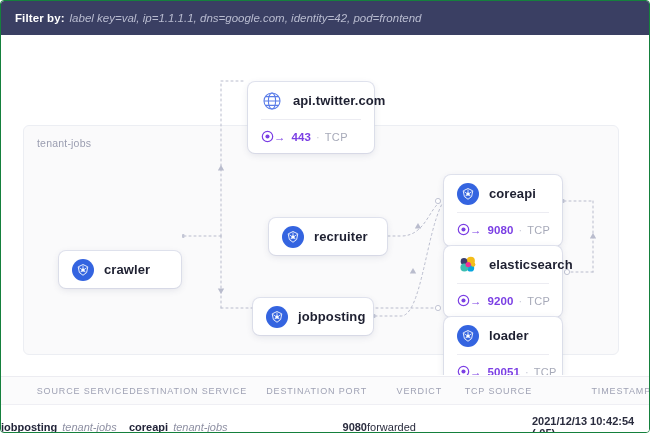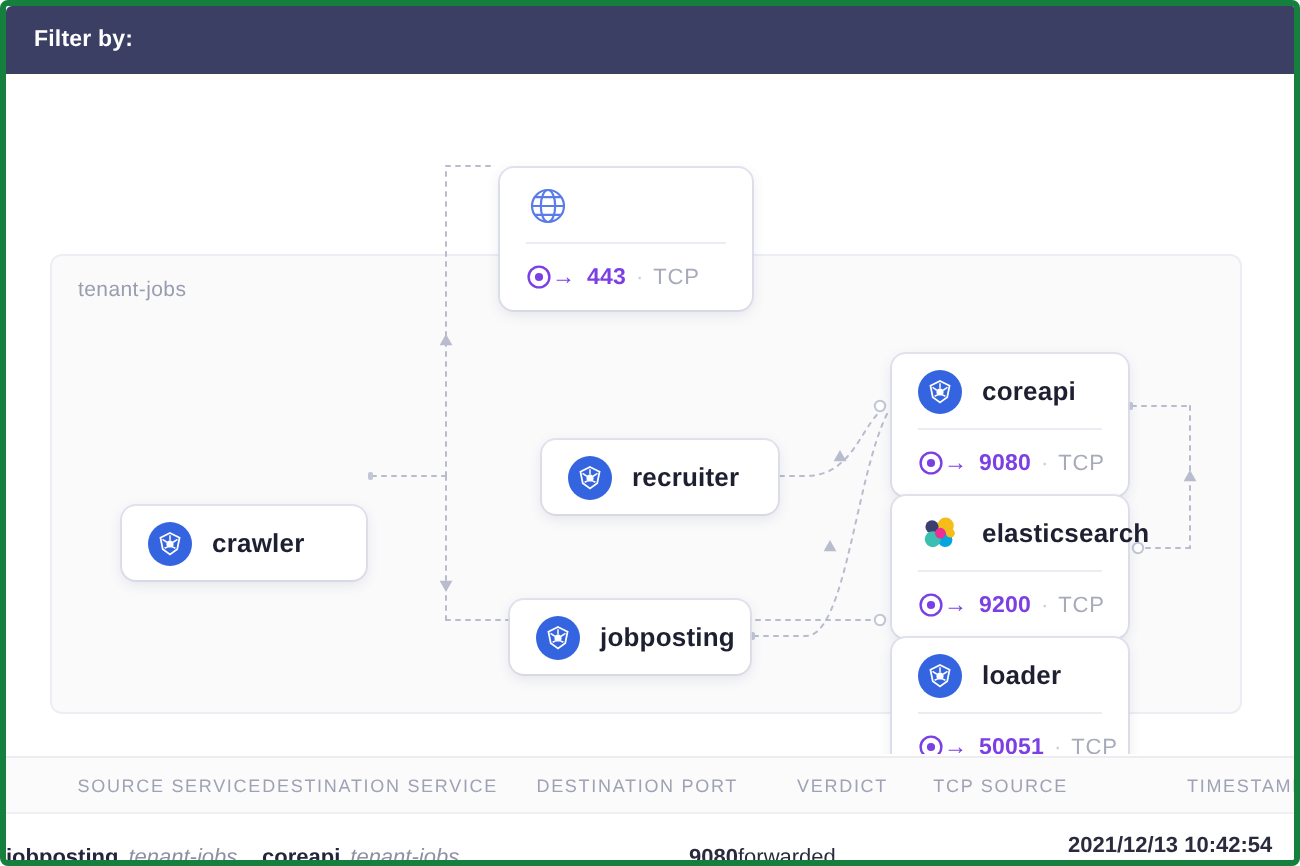--- a/index.html
+++ b/index.html
@@ -4,21 +4,21 @@
 <style>
   html,body{margin:0;padding:0;}
   body{
     width:650px;height:433px;
     background:#ffffff;
     font-family:"Liberation Sans", sans-serif;
     overflow:hidden;
     position:relative;
   }
   #app{position:relative;width:650px;height:433px;background:#fff;
-       border:3px solid #15803d;box-sizing:border-box;border-radius:4px;overflow:hidden;}
+       border:1px solid #15803d;box-sizing:border-box;border-radius:4px;overflow:hidden;}
 
   
   .filterbar{
     position:absolute;left:0;top:0;width:650px;height:34px;
     background:#3a3f63;
     display:flex;align-items:center;
     border-radius:3px 3px 0 0;
   }
   .filterbar .inner{padding-left:14px;display:flex;align-items:baseline;white-space:nowrap;}
   .filter-label{color:#ffffff;font-weight:bold;font-size:11.5px;letter-spacing:.1px;}
@@ -88,20 +88,21 @@
   .ts{color:#23253a;font-weight:bold;font-size:10.5px;}
 </style>
 </head>
 <body>
 
 <div id="app">
 
   <div class="filterbar">
     <div class="inner">
       <span class="filter-label">Filter by:</span>
+      <span class="filter-placeholder">label key=val, ip=1.1.1.1, dns=google.com, identity=42, pod=frontend</span>
     </div>
   </div>
 
   <div class="canvas">
 
     <div class="ns-box"></div>
     <div class="ns-label">tenant-jobs</div>
 
     <svg class="edges" viewBox="0 0 650 340">
       <g fill="none" stroke="#b9bccd" stroke-width="1" stroke-dasharray="2,3" stroke-linecap="round">
@@ -148,20 +149,21 @@
       <div class="node-head">
         <span class="icon-globe">
           <svg width="20" height="20" viewBox="0 0 20 20" fill="none" stroke="#5a7ce8" stroke-width="1.1">
             <circle cx="10" cy="10" r="8"></circle>
             <ellipse cx="10" cy="10" rx="3.6" ry="8"></ellipse>
             <line x1="2" y1="10" x2="18" y2="10"></line>
             <line x1="3.4" y1="5.6" x2="16.6" y2="5.6"></line>
             <line x1="3.4" y1="14.4" x2="16.6" y2="14.4"></line>
           </svg>
         </span>
+        <span class="node-name">api.twitter.com</span>
       </div>
       <div class="node-sep"></div>
       <div class="node-port">
         <svg class="icon-target" viewBox="0 0 14 14">
           <circle cx="7" cy="7" r="5.6" fill="none" stroke="#7b3fe4" stroke-width="1.3"></circle>
           <circle cx="7" cy="7" r="2.2" fill="#7b3fe4"></circle>
         </svg>
         <span class="port-arrow">→</span>
         <span class="port-num">443</span>
         <span class="port-dot">·</span>

